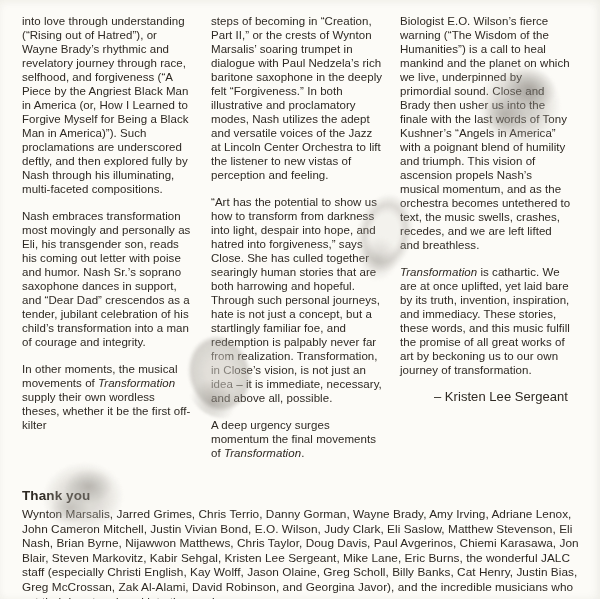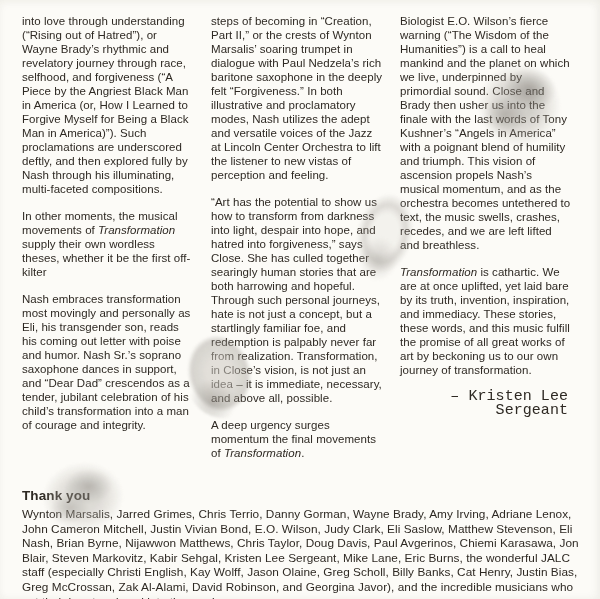--- a/index.html
+++ b/index.html
@@ -16,21 +16,21 @@
     background:var(--bg);
     box-shadow: inset -3px 0 8px rgba(60,50,40,0.05), inset 0 3px 8px rgba(60,50,40,0.03);
   }
   .cols {
     position:absolute; left:22px; top:14px;
     display:flex; gap:17px;
   }
   .col { width:172px; font-size:11.5px; line-height:14px; letter-spacing:0.05px; }
   .col p { margin:0 0 13px 0; }
   .col em { font-style:italic; }
-  .signature { margin-top:4px; text-align:right; padding-right:4px; font-size:15px; line-height:14px;font-family:Liberation Mono, monospace; }
+  .signature { margin-top:4px; text-align:right; padding-right:4px; font-size:13px; line-height:14px; }
   .thanks { position:absolute; left:22px; top:488px; width:562px; }
   .thanks-heading { font-weight:bold; font-size:13.5px; line-height:16px; margin-bottom:3px; letter-spacing:0.1px; }
   .thanks-body { font-size:11.8px; line-height:14.6px; letter-spacing:0.05px; }
 
   
   .stain { position:absolute; pointer-events:none; filter:blur(1px); }
   .stain-1 {
     left:477px; top:63px; width:84px; height:88px;
     border-radius:48% 52% 55% 45% / 52% 48% 46% 54%;
     background:
@@ -66,22 +66,22 @@
   }
 </style>
 </head>
 <body>
 
 <div class="page">
 
   <div class="cols">
     <div class="col">
         <p><span>into love through understanding (“Rising out of Hatred”), or Wayne Brady’s rhythmic and revelatory journey through race, selfhood, and forgiveness (“A Piece by the Angriest Black Man in America (or, How I Learned to Forgive Myself for Being a Black Man in America)”). Such proclamations are underscored deftly, and then explored fully by Nash through his illuminating, multi-faceted compositions.</span></p>
+        <p><span>Nash embraces transformation most movingly and personally as Eli, his transgender son, reads his coming out letter with poise and humor. Nash Sr.’s soprano saxophone dances in support, and “Dear Dad” crescendos as a tender, jubilant celebration of his child’s transformation into a man of courage and integrity.</span></p>
         <p><span>In other moments, the musical movements of </span><em>Transformation</em><span> supply their own wordless theses, whether it be the first off-kilter</span></p>
-        <p><span>Nash embraces transformation most movingly and personally as Eli, his transgender son, reads his coming out letter with poise and humor. Nash Sr.’s soprano saxophone dances in support, and “Dear Dad” crescendos as a tender, jubilant celebration of his child’s transformation into a man of courage and integrity.</span></p>
       </div>
     <div class="col">
         <p><span>steps of becoming in “Creation, Part II,” or the crests of Wynton Marsalis’ soaring trumpet in dialogue with Paul Nedzela’s rich baritone saxophone in the deeply felt “Forgiveness.” In both illustrative and proclamatory modes, Nash utilizes the adept and versatile voices of the Jazz at Lincoln Center Orchestra to lift the listener to new vistas of perception and feeling.</span></p>
         <p><span>“Art has the potential to show us how to transform from darkness into light, despair into hope, and hatred into forgiveness,” says Close. She has culled together searingly human stories that are both harrowing and hopeful. Through such personal journeys, hate is not just a concept, but a startlingly familiar foe, and redemption is palpably never far from realization. Transformation, in Close’s vision, is not just an idea – it is immediate, necessary, and above all, possible.</span></p>
         <p><span>A deep urgency surges momentum the final movements of </span><em>Transformation</em><span>.</span></p>
       </div>
     <div class="col">
       <div>
           <p><span>Biologist E.O. Wilson’s fierce warning (“The Wisdom of the Humanities”) is a call to heal mankind and the planet on which we live, underpinned by primordial sound. Close and Brady then usher us into the finale with the last words of Tony Kushner’s “Angels in America” with a poignant blend of humility and triumph. This vision of ascension propels Nash’s musical momentum, and as the orchestra becomes untethered to text, the music swells, crashes, recedes, and we are left lifted and breathless.</span></p>
           <p><em>Transformation</em><span> is cathartic. We are at once uplifted, yet laid bare by its truth, invention, inspiration, and immediacy. These stories, these words, and this music fulfill the promise of all great works of art by beckoning us to our own journey of transformation.</span></p>

